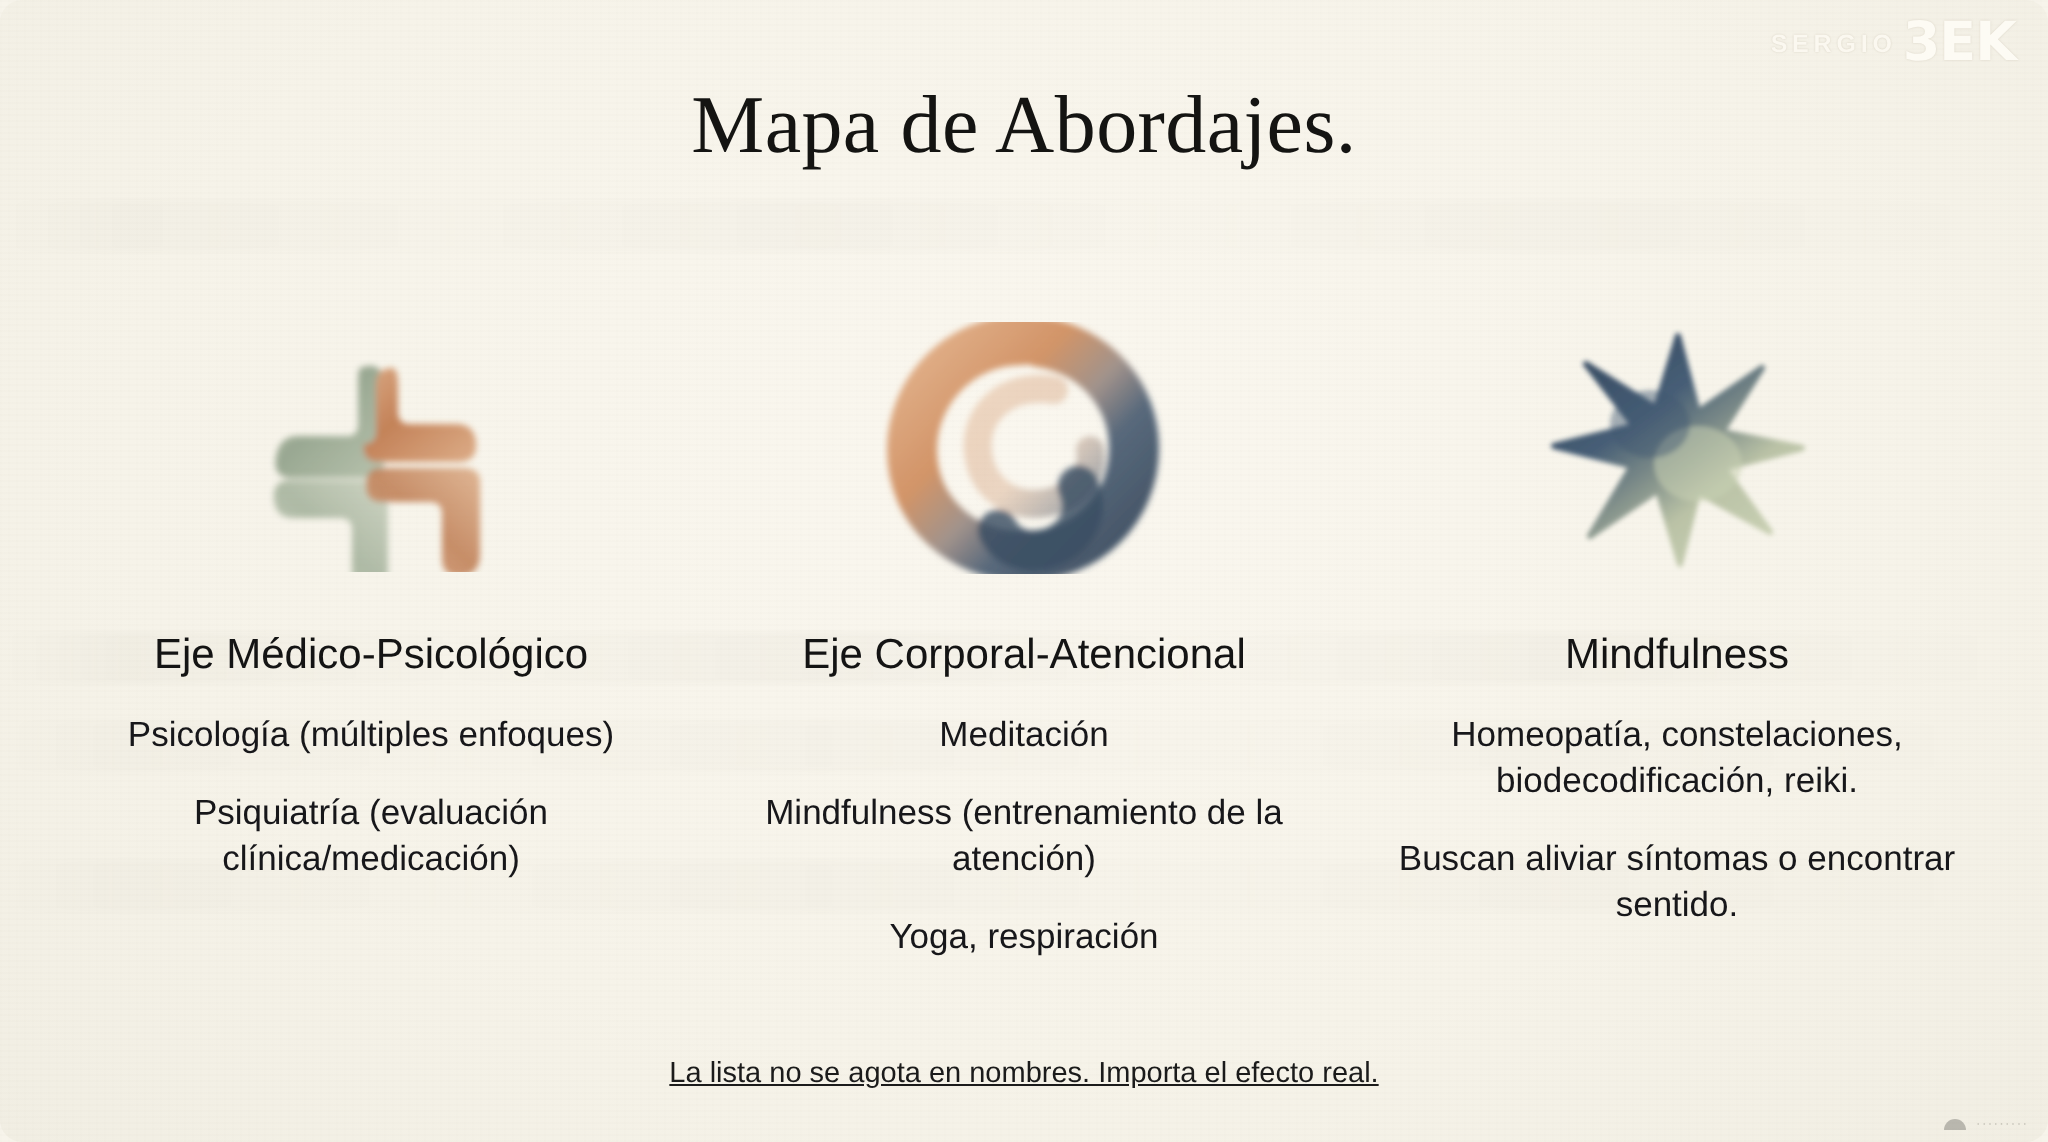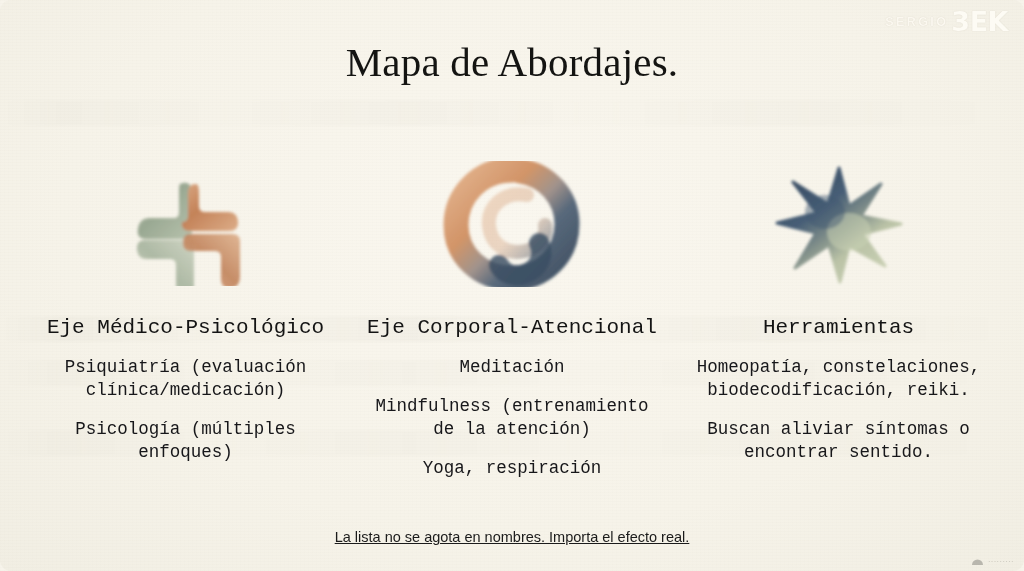--- a/index.html
+++ b/index.html
@@ -112,21 +112,20 @@
     right: 28px;
     display: flex;
     align-items: flex-start;
     justify-content: space-between;
   }
   .col {
     width: 315px;
     display: flex;
     flex-direction: column;
     align-items: center;
-    font-family: Liberation Mono, monospace;
   }
   .icon-wrap {
     height: 128px;
     display: flex;
     align-items: center;
     justify-content: center;
   }
   .col-title {
     margin-top: 28px;
     font-size: 21px;
@@ -237,22 +236,22 @@
             <path d="M26 72 q-8 1 -7 10 q1 9 10 9 l23 0 q6 0 6 6 l0 22 q0 9 9 9 q9 0 9 -10 l0 -39 q0 -7 -8 -7 z" transform="translate(6,6)" fill="url(#sg2)" opacity="0.82"></path>
 
             <path d="M78 16 q-8 0 -8 9 l0 23 q0 6 -6 6 l0 0 q-1 8 6 9 l41 0 q10 0 9 -10 q-1 -9 -10 -9 l-23 0 q-6 0 -6 -6 l0 -13 q0 -9 -3 -9 z" transform="translate(6,6)" fill="url(#tc1)"></path>
 
             <path d="M72 66 q-7 0 -7 9 q0 8 8 8 l24 0 q6 0 6 6 l0 22 q0 10 10 9 q9 -1 9 -11 l0 -36 q0 -7 -8 -7 z" transform="translate(6,6)" fill="url(#tc2)" opacity="0.9"></path>
           </g>
         </svg>
       </div>
       <div class="col-title">Eje Médico-Psicológico</div>
       <div class="col-items">
+        <div class="col-item">Psicología (múltiples enfoques)</div>
         <div class="col-item">Psiquiatría (evaluación clínica/medicación)</div>
-        <div class="col-item">Psicología (múltiples enfoques)</div>
       </div>
     </div>
 
     <div class="col">
       <div class="icon-wrap">
         <svg width="142" height="126" viewBox="0 0 142 126">
           <defs>
             <linearGradient id="enso" x1="0.05" y1="0.1" x2="0.95" y2="0.95">
               <stop offset="0%" stop-color="#dda67c"></stop>
               <stop offset="30%" stop-color="#cf8c5d"></stop>
@@ -315,21 +314,21 @@
                      L 132 62 L 93 72 L 116 104
                      L 80 84 L 71 120 L 60 83
                      L 26 106 L 47 71 L 8 61
                      L 48 51 L 24 20 L 59 42 Z" fill="url(#star)" stroke="url(#star)" stroke-width="3" stroke-linejoin="round"></path>
 
             <ellipse cx="80" cy="70" rx="22" ry="19" fill="#c7cfb1" opacity="0.55"></ellipse>
             <ellipse cx="56" cy="50" rx="20" ry="17" fill="#38506a" opacity="0.45"></ellipse>
           </g>
         </svg>
       </div>
-      <div class="col-title">Herramientas</div>
+      <div class="col-title">Mindfulness</div>
       <div class="col-items">
         <div class="col-item">Homeopatía, constelaciones, biodecodificación, reiki.</div>
         <div class="col-item">Buscan aliviar síntomas o encontrar sentido.</div>
       </div>
     </div>
 
   </div>
 
   <div id="footer">La lista no se agota en nombres. Importa el efecto real.</div>
 

